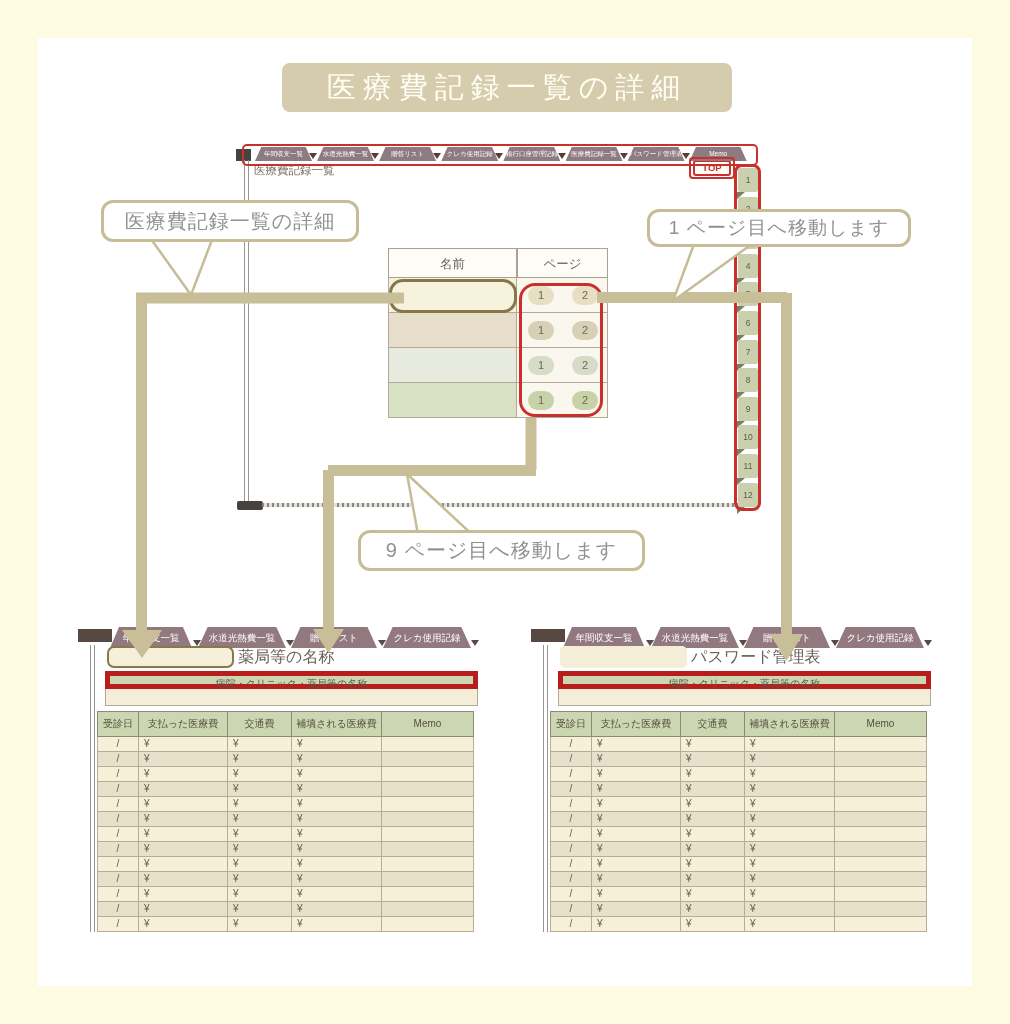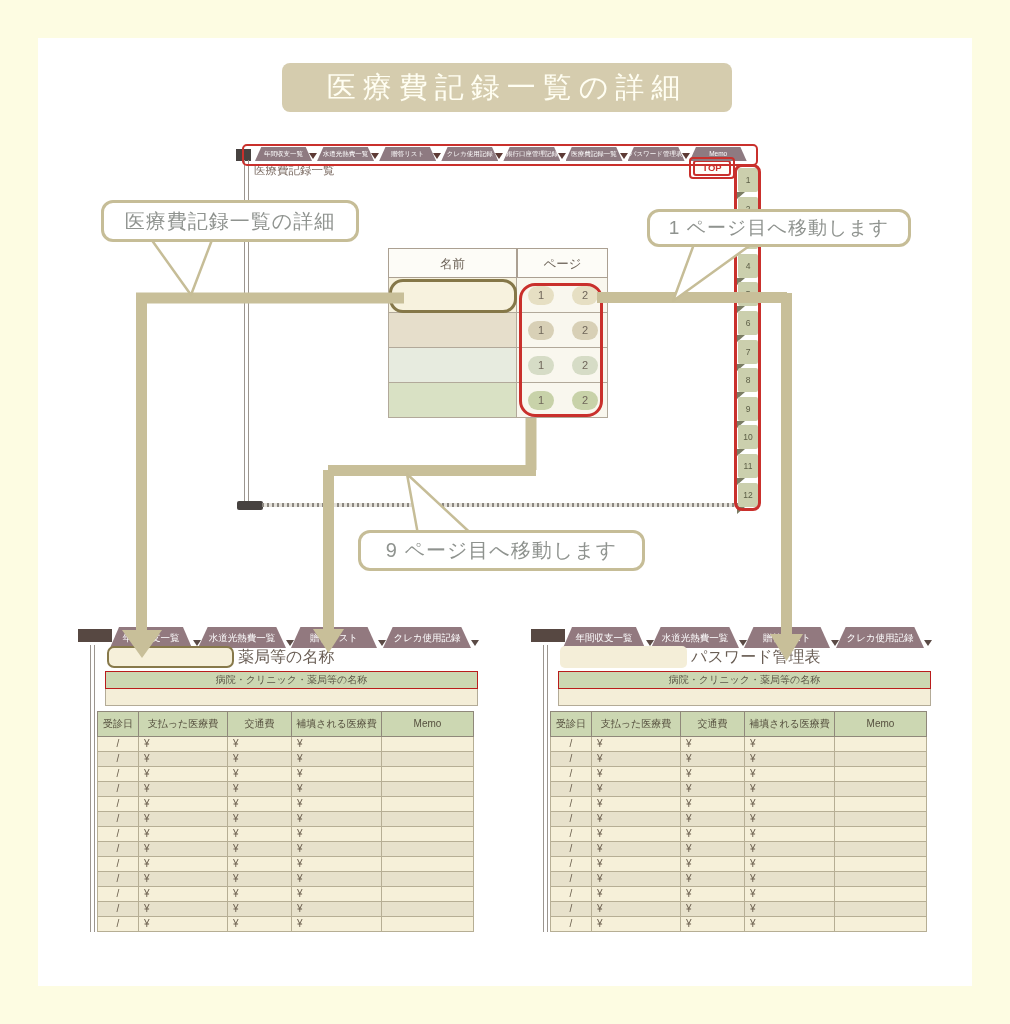--- a/index.html
+++ b/index.html
@@ -63,21 +63,21 @@
        align-items:center;justify-content:center;z-index:9;}
   #callout-left{left:101px;top:200px;width:258px;height:42px;}
   #callout-right{left:647px;top:209px;width:264px;height:38px;font-size:19px;}
   #callout-bottom{left:358px;top:530px;width:287px;height:41px;}
 
   
   .mini-corner{position:absolute;background:#574842;z-index:4;}
   .mini-namebox{position:absolute;box-sizing:border-box;background:#f4eed8;border-radius:5px;z-index:5;}
   .mini-namebox.hl{border:2.5px solid #87794a;background:#f6f0da;border-radius:7px;}
   .mini-title{position:absolute;font-size:16px;color:#695d54;line-height:22px;z-index:5;}
-  .mini-hospital{position:absolute;box-sizing:border-box;background:#ccd7b2;border:1px solid #b91c1c;
+  .mini-hospital{position:absolute;box-sizing:border-box;background:#ccd7b2;border:5px solid #b91c1c;
        font-size:10px;color:#5b5646;text-align:center;z-index:5;}
   .mini-empty{position:absolute;box-sizing:border-box;background:#f4eed8;border:1px solid #b3ab97;
        border-top:none;z-index:5;}
   .mini-th{position:absolute;box-sizing:border-box;background:#ccd7b2;border:1px solid #8f887a;
        font-size:10px;color:#554f3e;text-align:center;z-index:5;overflow:hidden;white-space:nowrap;}
   .mini-td{position:absolute;box-sizing:border-box;background:#f6f0d9;border:1px solid #b6ae94;
        border-top:none;font-size:10px;color:#6b5f4e;padding-left:5px;z-index:5;overflow:hidden;}
   .mini-td.alt{background:#e7e1cb;}
   .mini-td.c{text-align:center;padding-left:0;}
 

